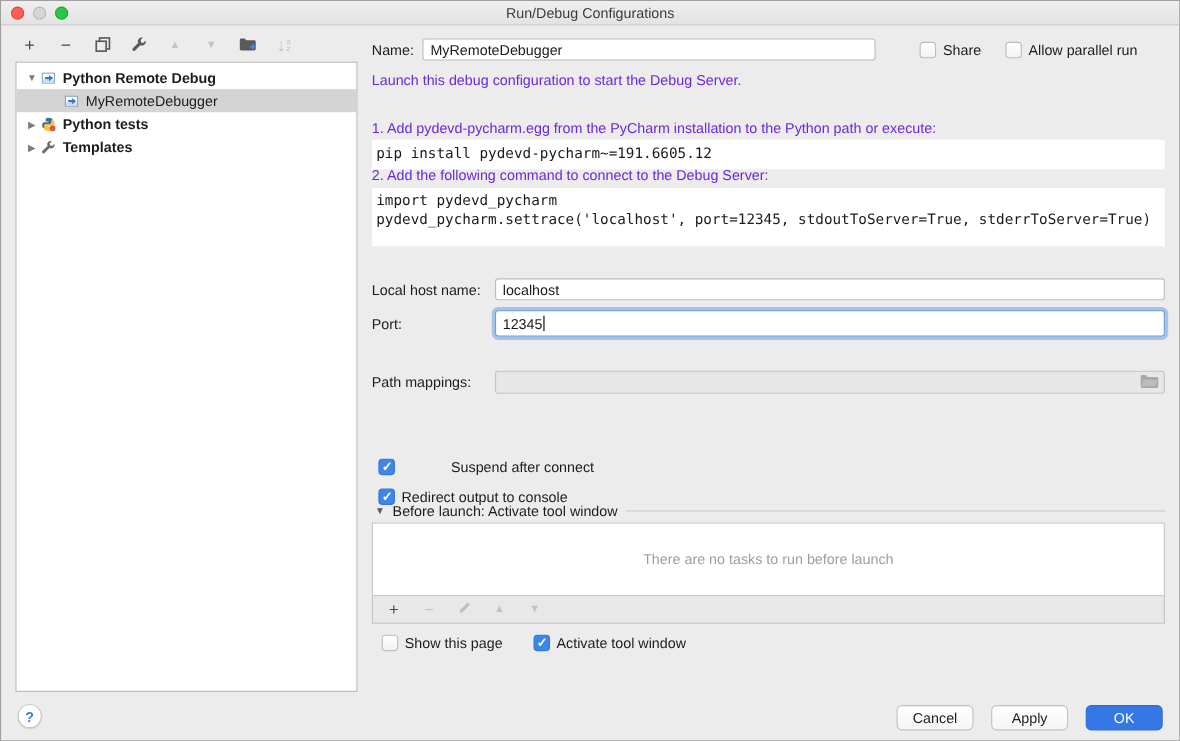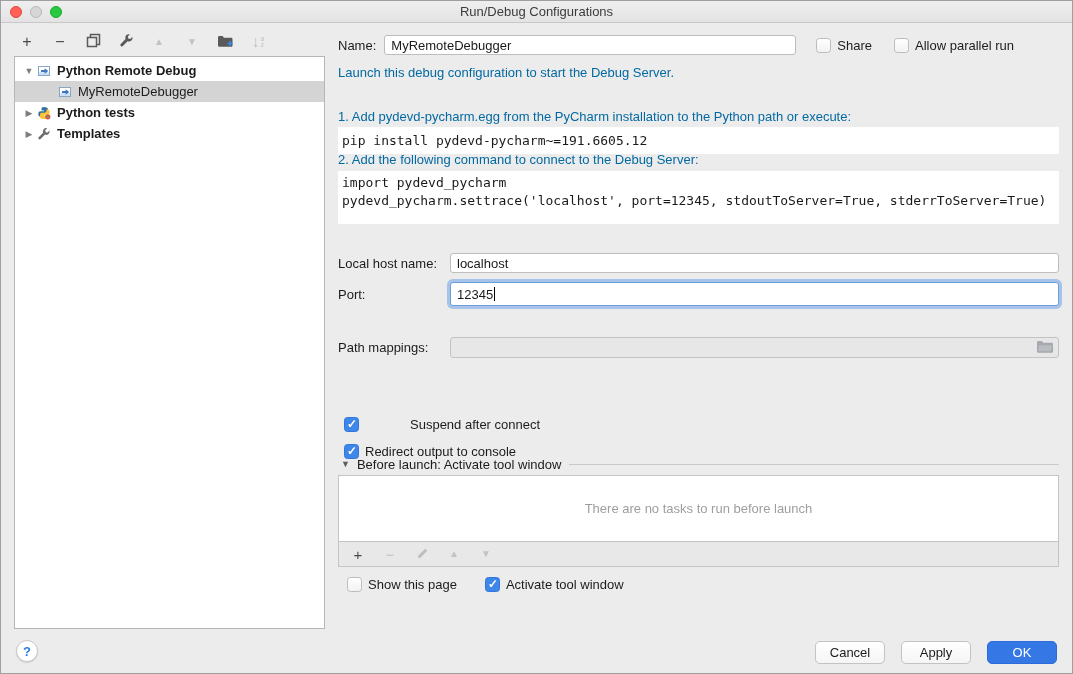--- a/index.html
+++ b/index.html
@@ -29,32 +29,32 @@
   .trow { height:21px; display:flex; align-items:center; font-size:13px; }
   .trow.sel { background:#d4d4d4; }
   .trow .arrow { width:14px; margin-left:7px; color:#7d7d7d; font-size:9px; text-align:center; }
   .trow .indent { width:21px; }
   .trow .ticon { width:16px; height:16px; display:flex; align-items:center; justify-content:center; margin-right:5px; }
   .trow .tlabel.b { font-weight:700; }
 
   
   .rrow { position:absolute; left:337px; width:721px; }
   .lbl { white-space:nowrap; }
-  .txt { color:#0369a1; }
+  .txt { color:#6d28d9; }
 
   .name-row { top:32px; height:24px; display:flex; align-items:center; }
   .name-row .lbl { margin-right:8px; }
   input.field { height:20px; border:1px solid #bdbdbd; border-radius:3px; background:#fff; padding:0 6px; font-family:"Liberation Sans",sans-serif; font-size:13px; color:#1a1a1a; outline:none; }
   .name-input { width:412px; }
 
   .cbx { width:15px; height:15px; border-radius:3.5px; background:linear-gradient(#ffffff,#f2f2f2); border:1px solid #bcbcbc; flex:none; position:relative; }
   .cbx.on { background:#3e87e9; border-color:#2f77dd; }
   .cbx.on::after { content:"✓"; position:absolute; left:2px; top:-1px; color:#fff; font-size:12px; font-weight:700; }
   .cblabel { margin-left:6px; }
-  .share-group { margin-left:20px; display:flex; align-items:center; }
+  .share-group { margin-left:40px; display:flex; align-items:center; }
   .parallel-group { margin-left:22px; display:flex; align-items:center; }
 
   .t-intro { top:64px; } .t-update { top:86px; } .t-step1 { top:108px; }
   .t-step2 { top:151px; }
   .codestrip { top:126px; height:27px; background:#fff; display:flex; align-items:center; padding-left:4px; }
   .mono { font-family:"DejaVu Sans Mono", monospace; font-size:13px; color:#1a1a1a; }
   .codeblock { top:170px; height:53px; background:#fff; padding:3px 0 0 4px; line-height:18px; }
 
   .lh-row { top:251px; height:22px; display:flex; align-items:center; }
   .flabel { width:112px; flex:none; }

